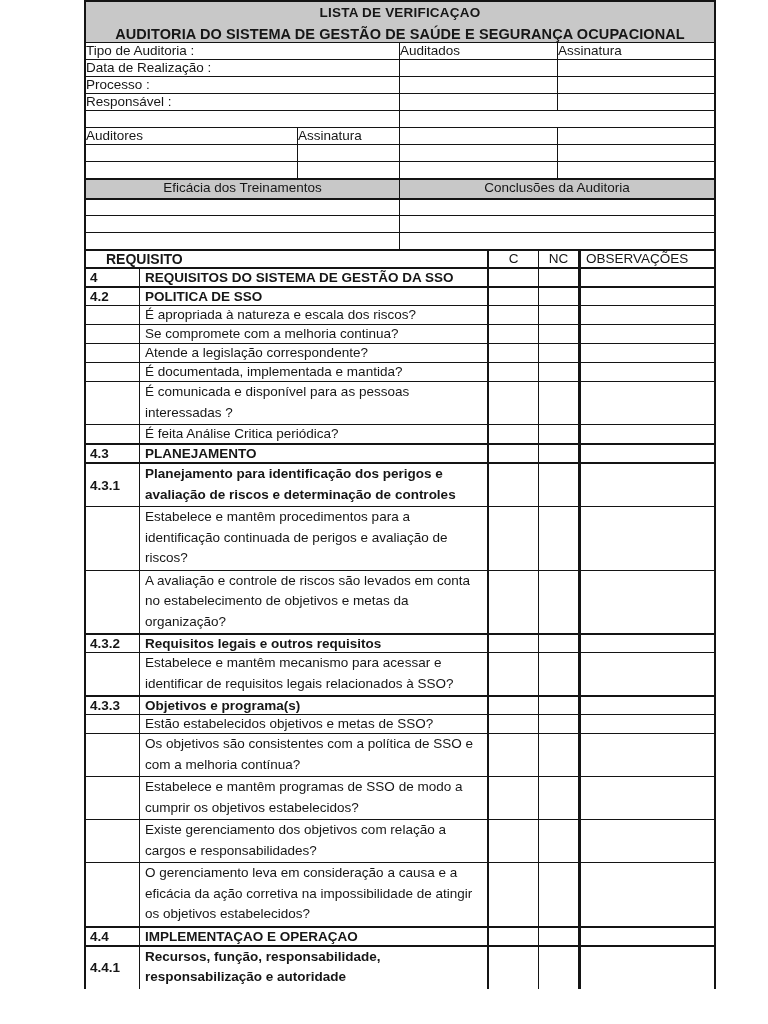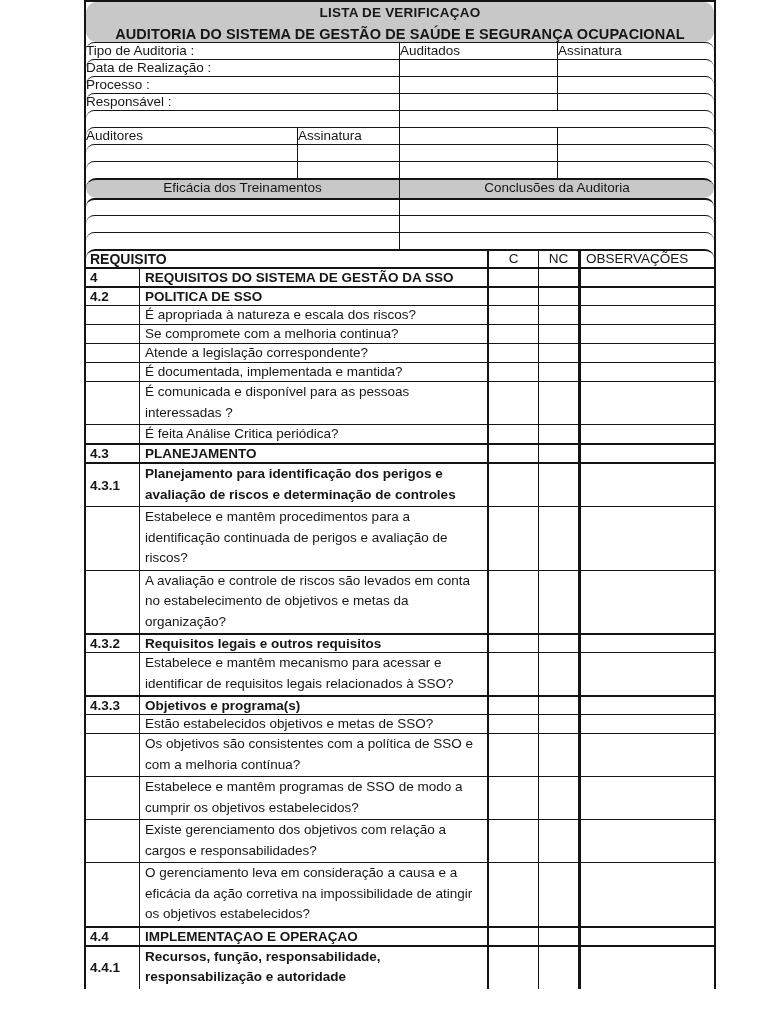--- a/index.html
+++ b/index.html
@@ -6,21 +6,21 @@
   html,body { width:768px; height:1024px; background:#ffffff; overflow:hidden; }
   body { font-family:"Liberation Sans", sans-serif; color:#161616; position:relative; }
 
   .form-table{
     position:absolute; left:84px; top:0; width:632px;
     border:2px solid #141414; border-bottom:none;
     background:#ffffff;
   }
 
   
-  .row{ display:grid; border-top:1px solid #141414;border-radius:11px; }
+  .row{ display:grid; border-top:1px solid #141414; }
   .row.first{ border-top:none; }
   .row.thick{ border-top-width:2px; }
   .cell{ border-right:1px solid #141414; overflow:hidden; }
   .cell:last-child{ border-right:none; }
 
   
   .title-box{
     background:#c8c8c8; height:40px; text-align:center;
   }
   .title-l1{ font-weight:bold; font-size:13.5px; padding-top:3px; letter-spacing:.2px; }
@@ -33,21 +33,21 @@
 
   
   .r-band{ grid-template-columns:314px 1fr; height:20px; background:#c8c8c8; }
   .band-txt{ font-size:13.5px; line-height:16px; text-align:center; }
 
   
   .r-sp2{ grid-template-columns:314px 1fr; height:17px; }
 
   
   .r-head{ grid-template-columns:402px 51px 40px 1fr; height:18px; }
-  .head-req{ font-weight:bold; font-size:14px; line-height:16px; padding-left:4px; }
+  .head-req{ font-weight:bold; font-size:14px; line-height:16px; padding-left:20px; }
   .head-c,.head-nc{ font-size:13.5px; line-height:16px; text-align:center; }
   .head-obs{ font-size:13.5px; line-height:16px; padding-left:5px; }
   .bl1{ border-left:1px solid #141414; }
   .bl2{ border-left:2px solid #141414; }
 
   
   .cl-row{ display:grid; grid-template-columns:54px 348px 51px 40px 1fr; border-top:1px solid #141414; }
   .cl-row.thick{ border-top-width:2px; }
   .cl-row.lines-1{ height:19px; }
   .num{ font-size:13.5px; font-weight:bold; padding-left:4px; display:flex; align-items:center; }

